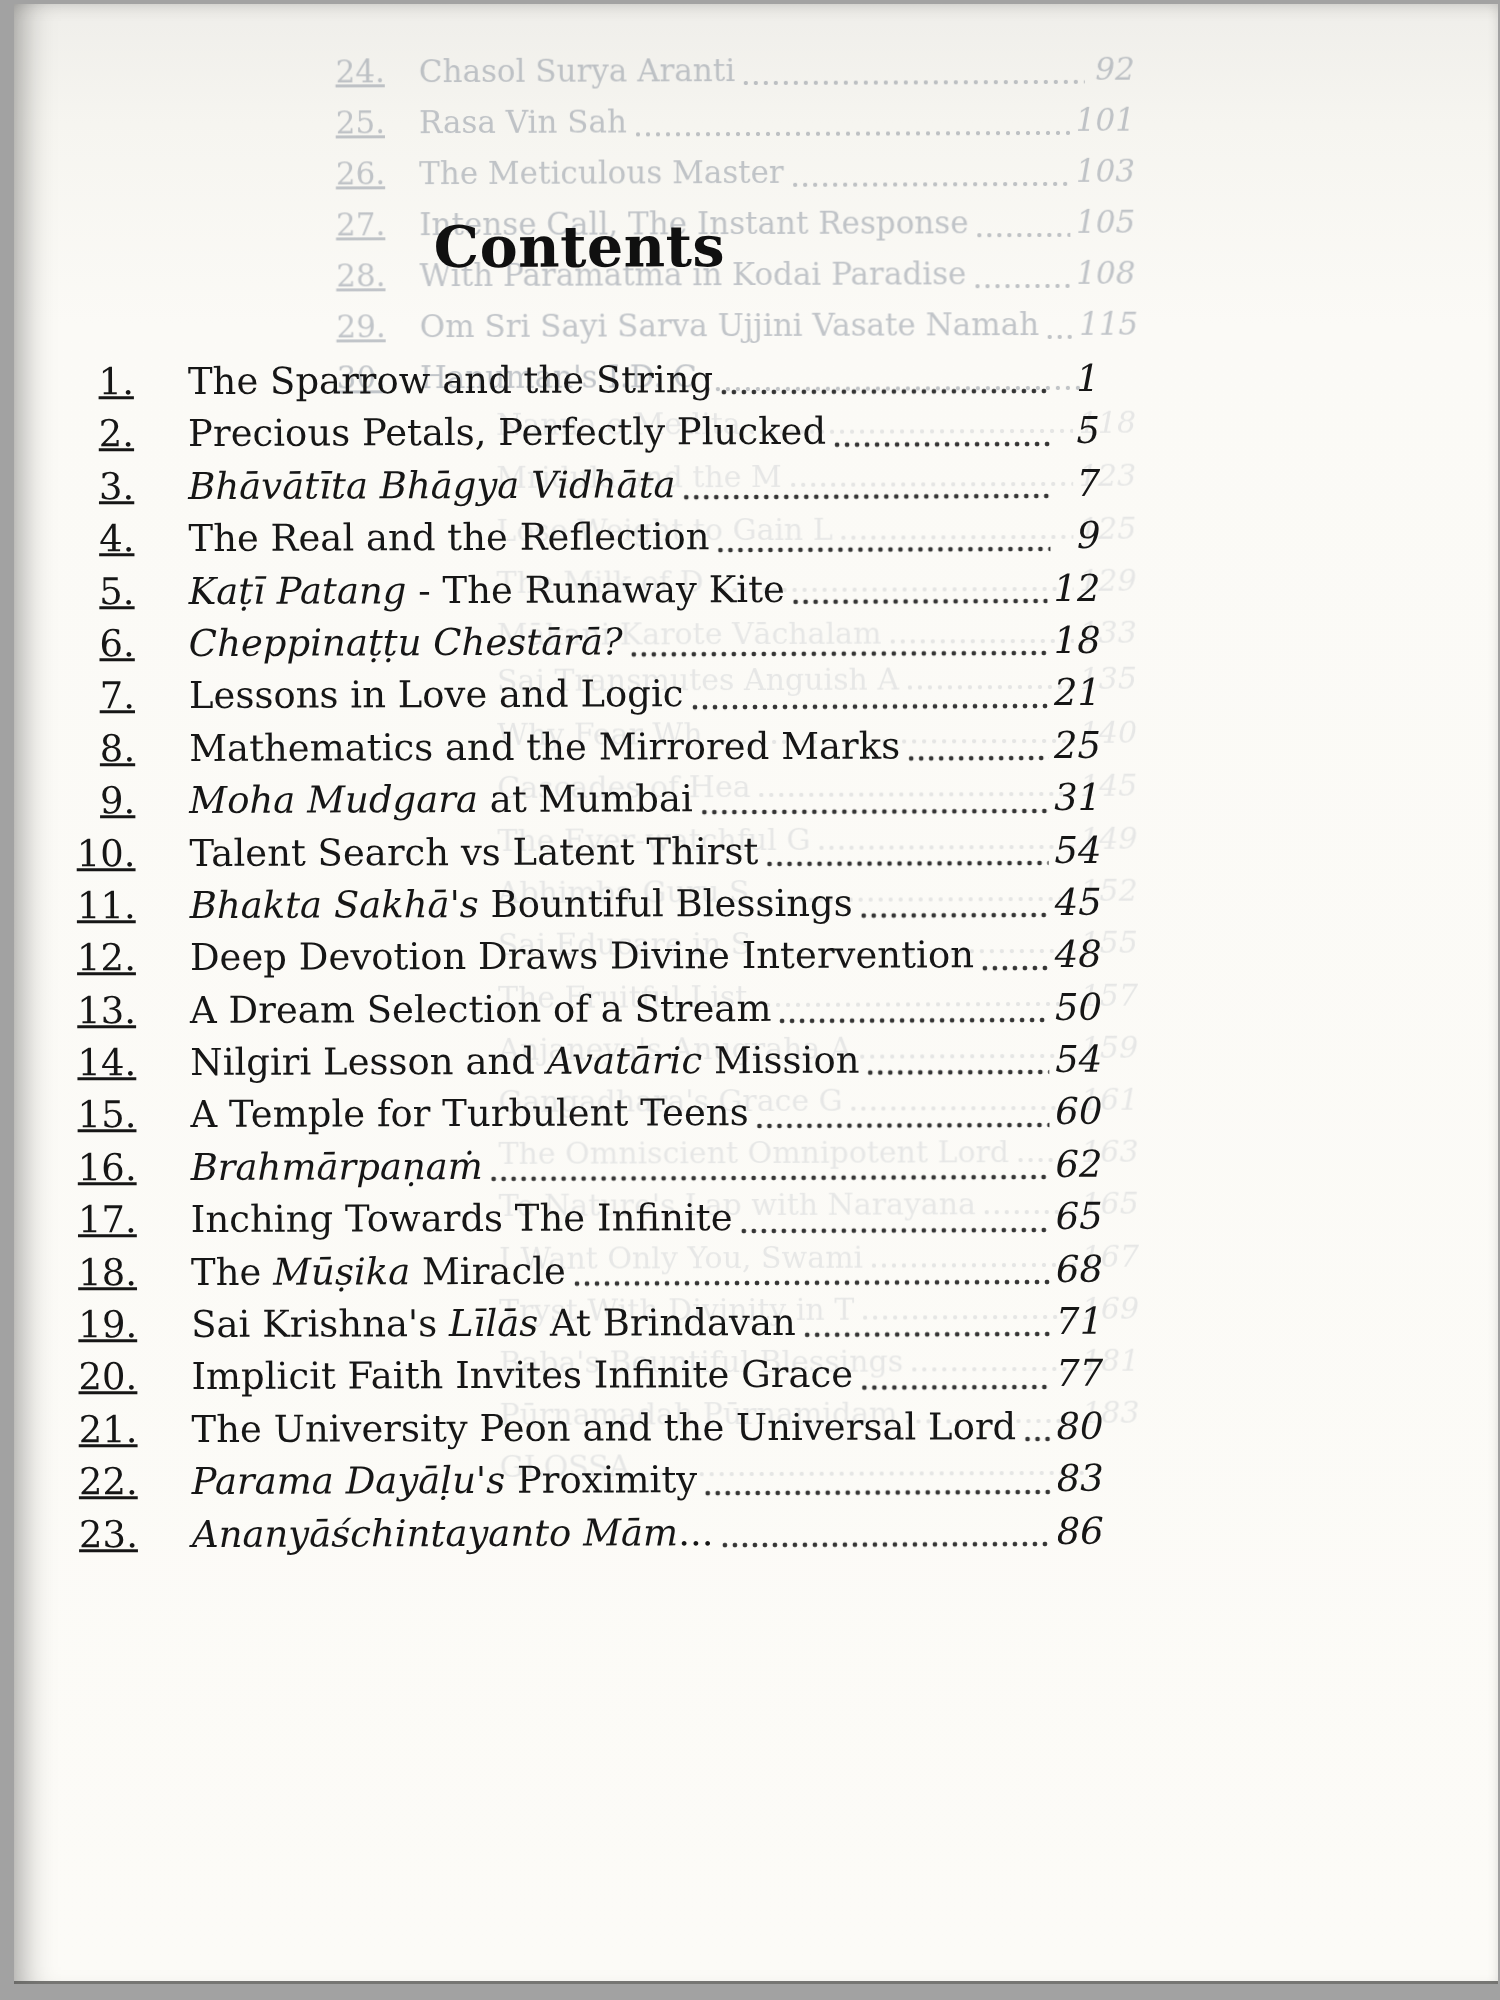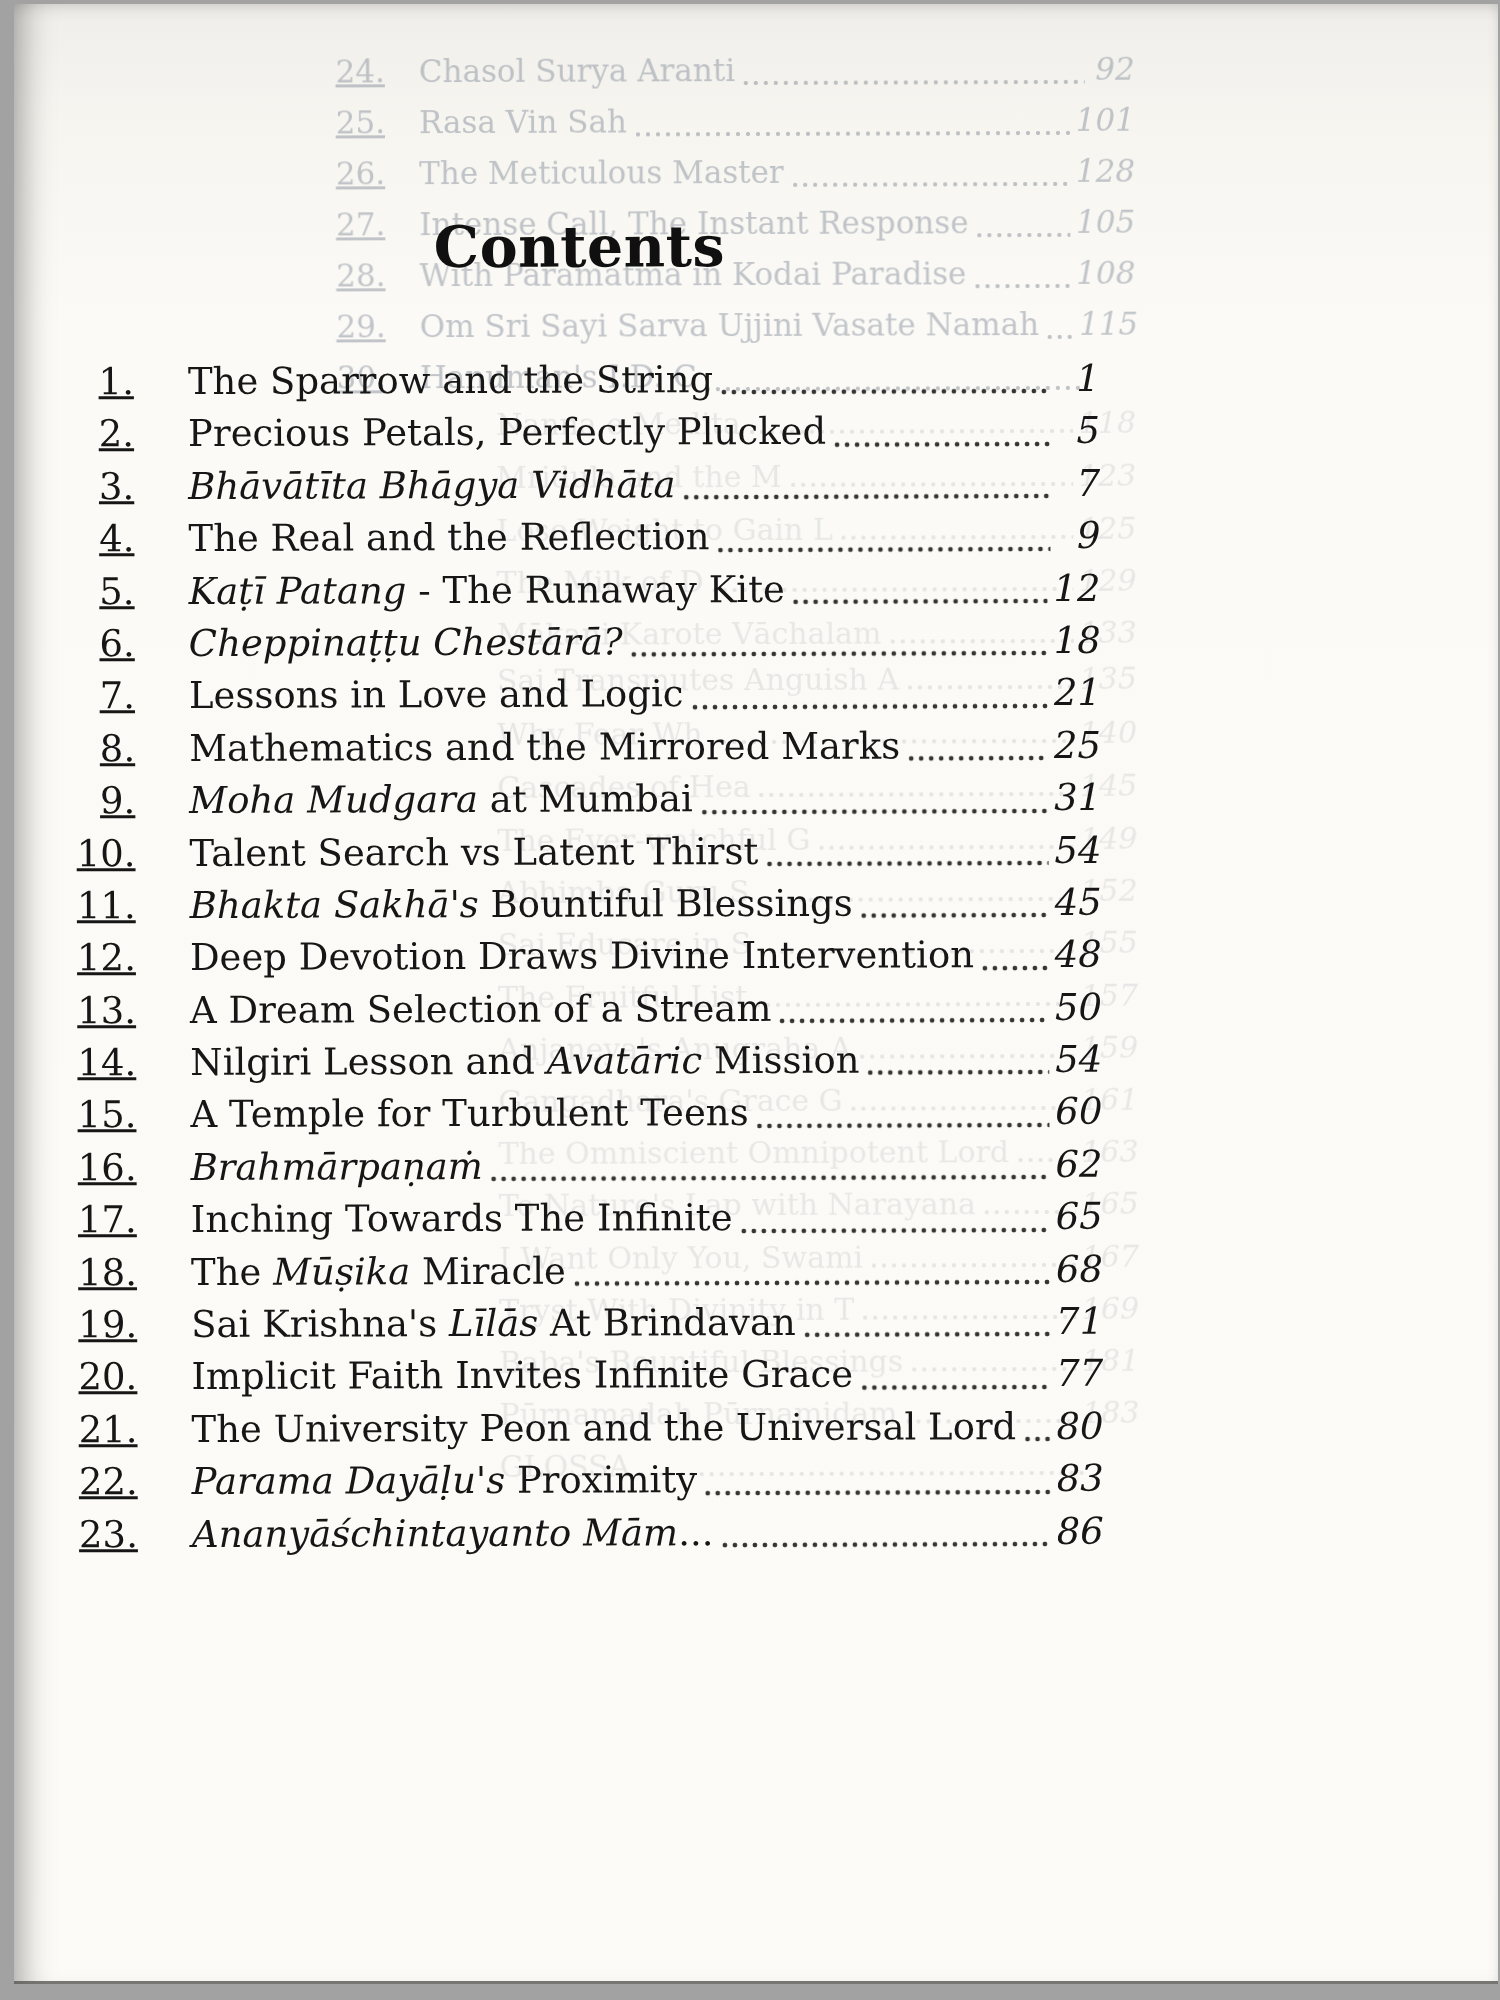--- a/index.html
+++ b/index.html
@@ -166,21 +166,21 @@
           <div class="row">
             <span class="num">25.</span>
             <span class="entry-title">Rasa Vin Sah</span>
             <span class="leader"></span>
             <span class="pg">101</span>
           </div>
           <div class="row">
             <span class="num">26.</span>
             <span class="entry-title">The Meticulous Master</span>
             <span class="leader"></span>
-            <span class="pg">128</span>
+            <span class="pg">103</span>
           </div>
           <div class="row">
             <span class="num">27.</span>
             <span class="entry-title">Intense Call, The Instant Response</span>
             <span class="leader"></span>
             <span class="pg">105</span>
           </div>
           <div class="row">
             <span class="num">28.</span>
             <span class="entry-title">With Paramatma in Kodai Paradise</span>

